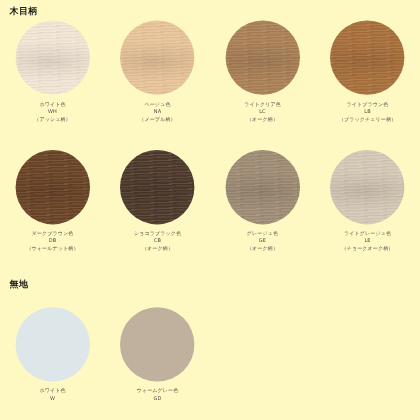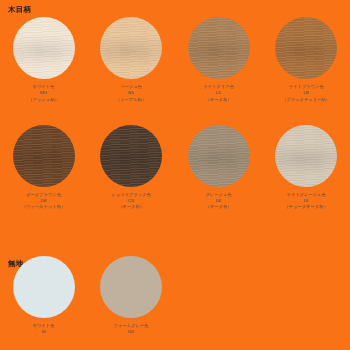--- a/index.html
+++ b/index.html
@@ -12,31 +12,31 @@
     width: 350px;
     height: 350px;
     overflow: hidden;
     font-family: "DejaVu Sans", "Liberation Sans", sans-serif;
     color: #231815;
   }
   .sheet {
     position: relative;
     width: 350px;
     height: 350px;
-    background: #f97316;
+    background: #fef9c3;
   }
   .section-heading {
     font-size: 7.5px;
     font-weight: bold;
     color: #1a1a1a;
     letter-spacing: 0.3px;
     line-height: 1;
   }
   #wood-heading { position: absolute; left: 8px; top: 6px; }
-  #solid-heading { position: absolute; left: 8px; top: 260px; }
+  #solid-heading { position: absolute; left: 8px; top: 233px; }
 
   .swatch-grid {
     position: absolute;
     left: 0;
     width: 350px;
     display: flex;
     flex-wrap: wrap;
   }
   #wood-grid { top: 17px; }
   #solid-grid { top: 256px; }

